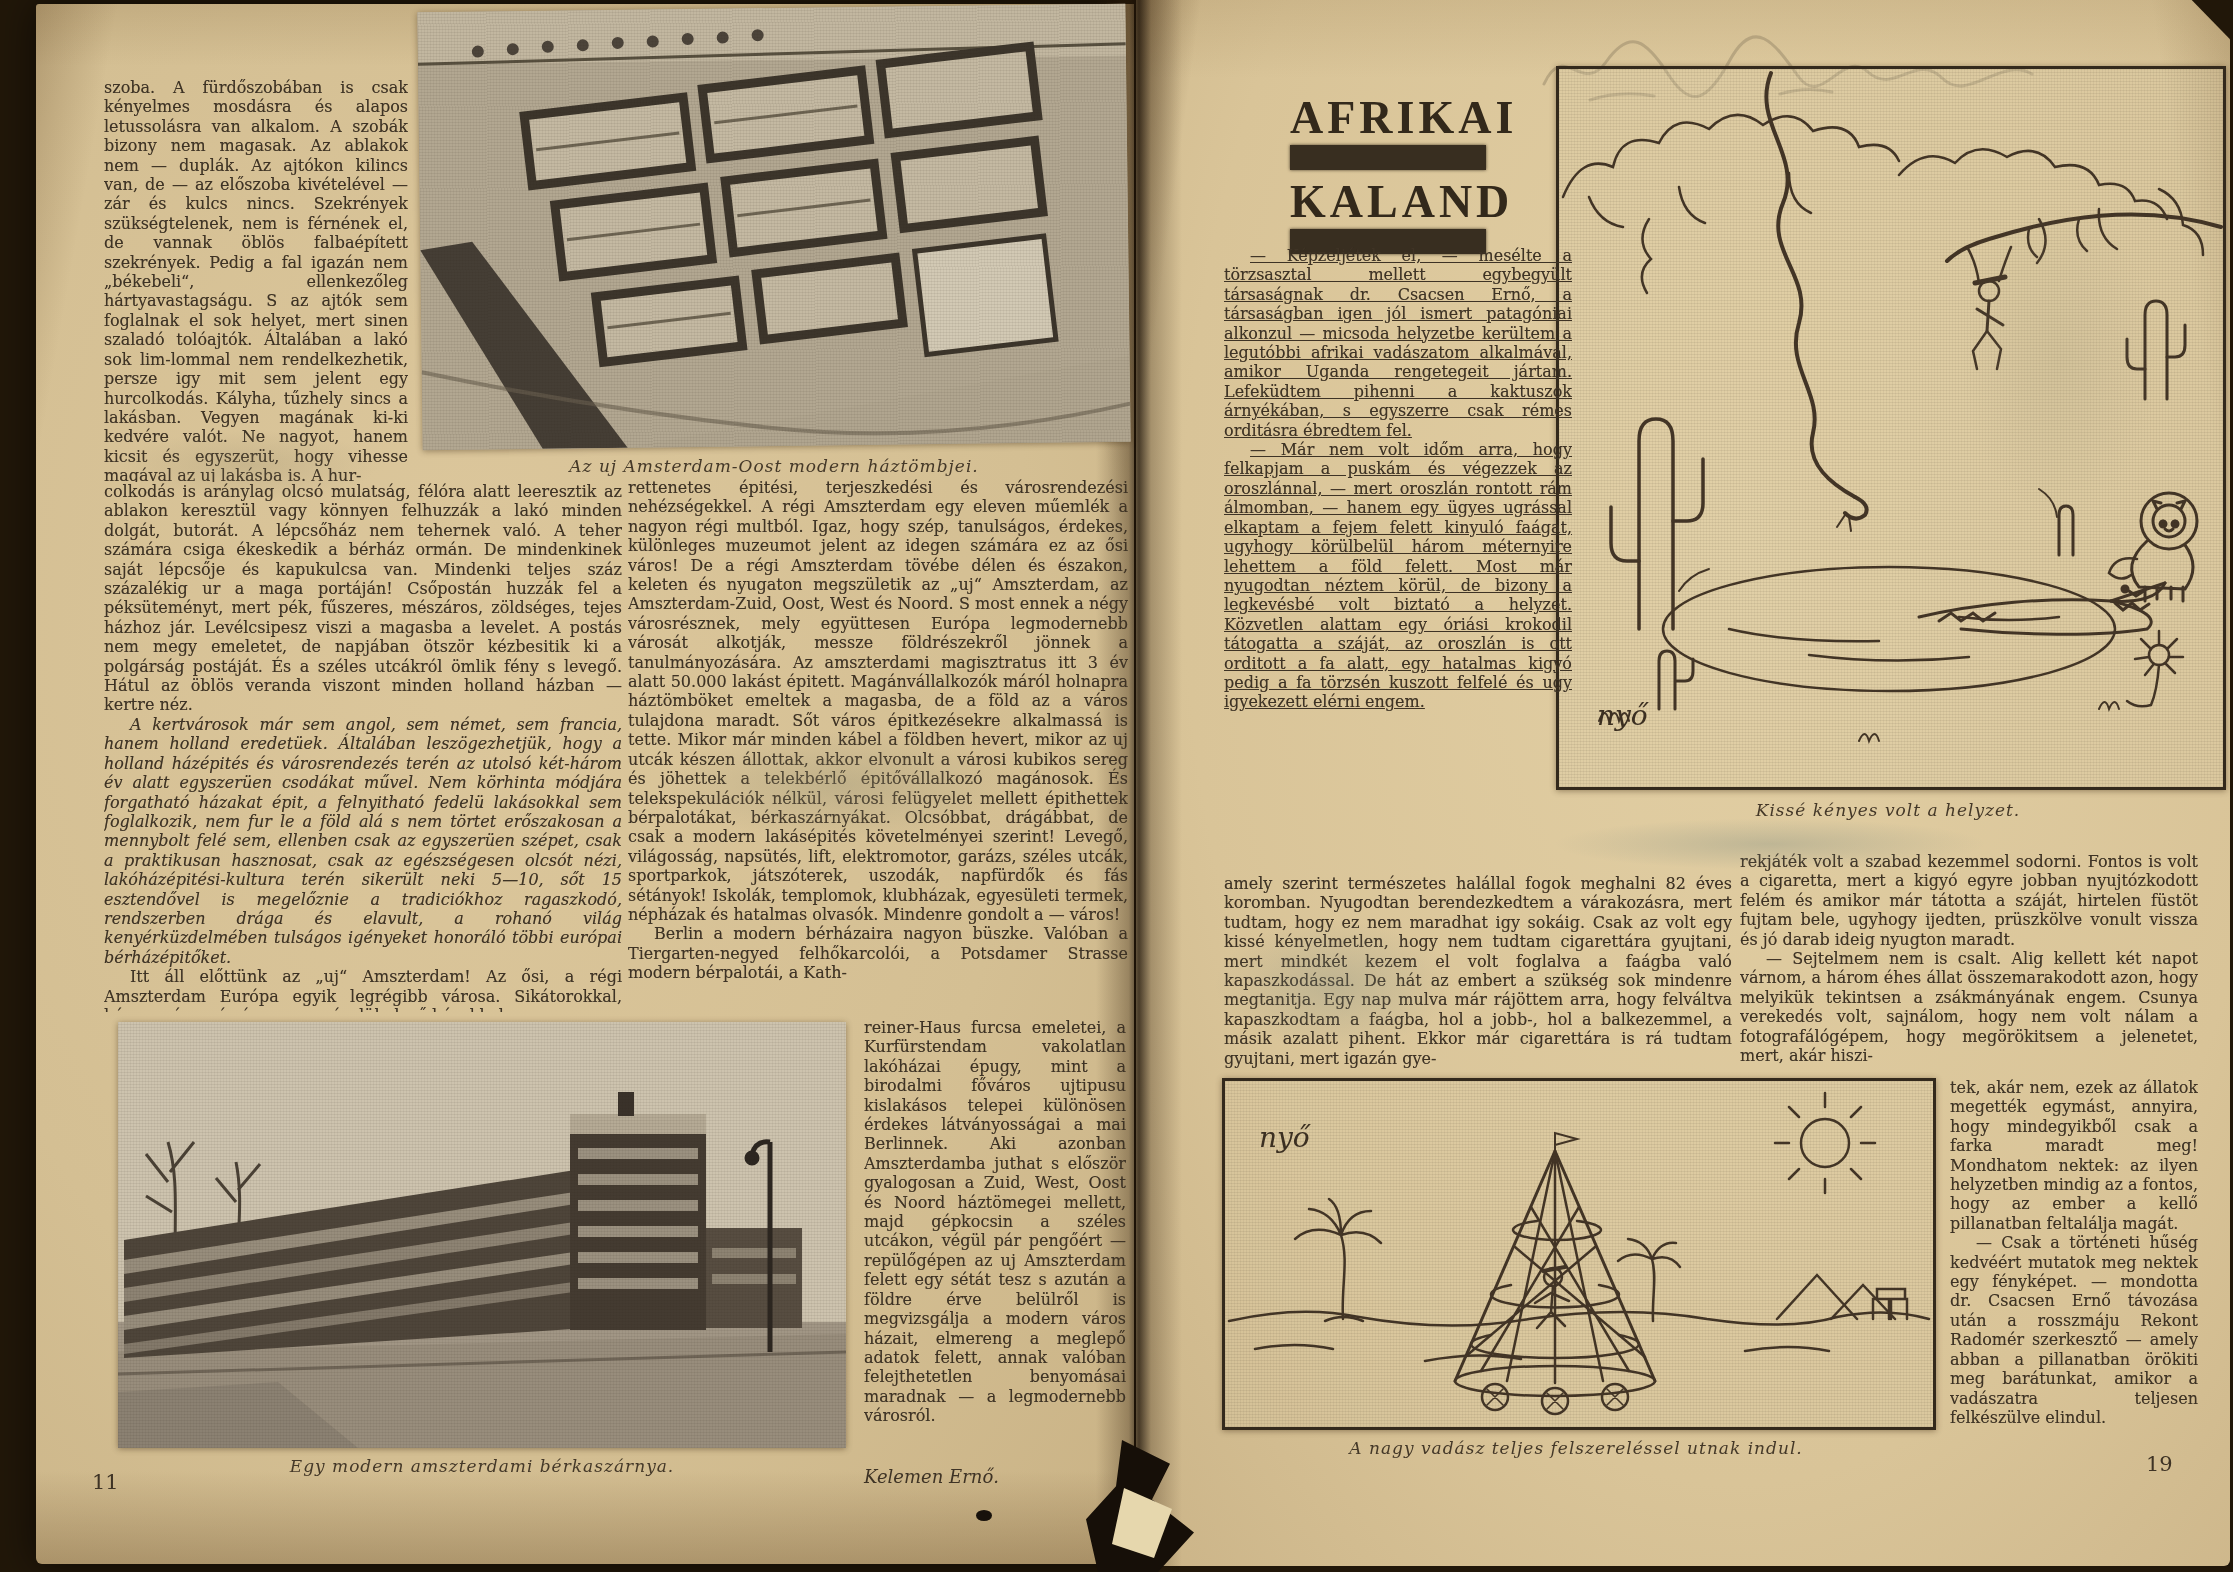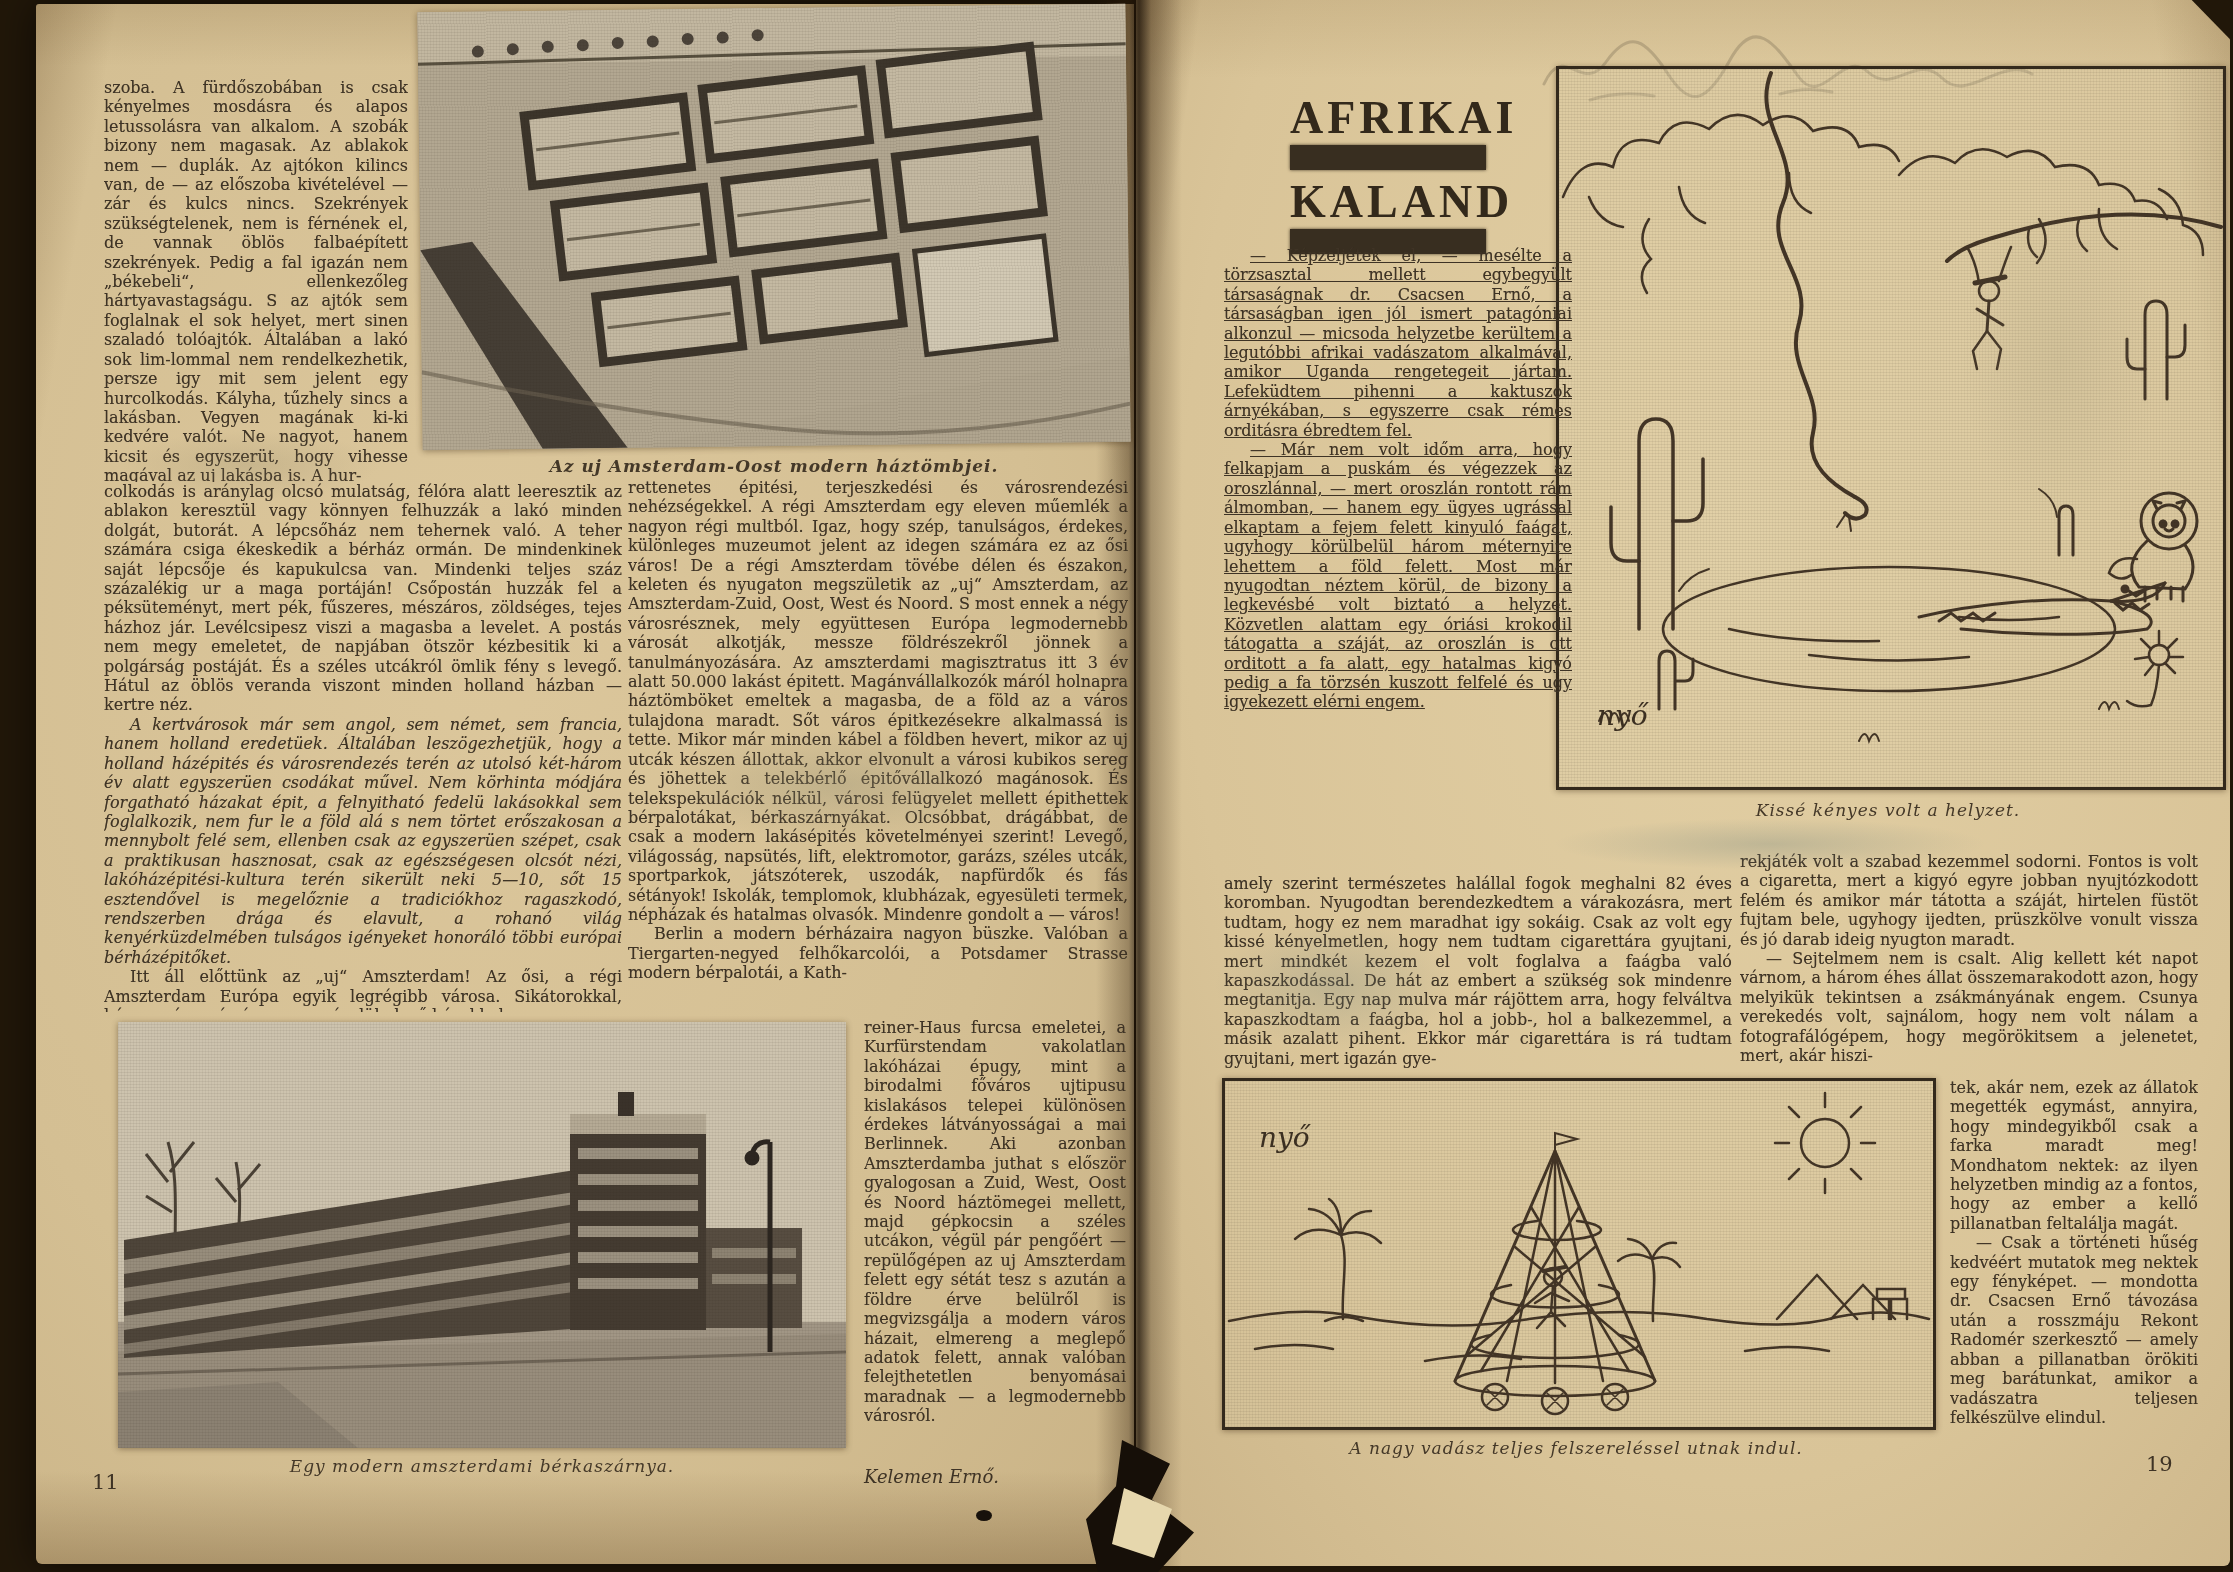--- a/index.html
+++ b/index.html
@@ -86,21 +86,21 @@
           <line x1="128" y1="115" x2="272" y2="115"></line>
             <line x1="308" y1="109" x2="452" y2="109"></line>
           <line x1="148" y1="208" x2="282" y2="208"></line>
             <line x1="320" y1="204" x2="454" y2="204"></line>
           <line x1="178" y1="300" x2="302" y2="300"></line>
         </g>
       </g>
       <path d="M0,360 Q180,400 350,420 T708,400" stroke="#6a6150" stroke-width="4" fill="none" opacity=".6"></path>
     </svg>
   </div>
-  <div class="abs caption" style="left:420px;top:456px;width:708px;font-weight:bold;">Az uj Amsterdam-Oost modern háztömbjei.</div>
+  <div class="abs caption" style="left:420px;top:456px;width:708px;">Az uj Amsterdam-Oost modern háztömbjei.</div>
 
   <div class="abs par" style="left:104px;top:78px;width:304px;height:404px;">
     <p class="cont">szoba. A fürdőszobában is csak kényelmes mosdásra és alapos letussolásra van alkalom. A szobák bizony nem magasak. Az ablakok nem — duplák. Az ajtókon kilincs van, de — az előszoba kivételével — zár és kulcs nincs. Szekrények szükségtelenek, nem is férnének el, de vannak öblös falbaépített szekrények. Pedig a fal igazán nem „békebeli“, ellenkezőleg hártyavastagságu. S az ajtók sem foglalnak el sok helyet, mert sinen szaladó tolóajtók. Általában a lakó sok lim-lommal nem rendelkezhetik, persze igy mit sem jelent egy hurcolkodás. Kályha, tűzhely sincs a lakásban. Vegyen magának ki-ki kedvére valót. Ne nagyot, hanem kicsit és egyszerüt, hogy vihesse magával az uj lakásba is. A hur-</p>
   </div>
 
   <div class="abs par" style="left:104px;top:482px;width:518px;height:530px;">
     <p class="cont">colkodás is aránylag olcsó mulatság, félóra alatt leeresztik az ablakon keresztül vagy könnyen felhuzzák a lakó minden dolgát, butorát. A lépcsőház nem tehernek való. A teher számára csiga ékeskedik a bérház ormán. De mindenkinek saját lépcsője és kapukulcsa van. Mindenki teljes száz százalékig ur a maga portáján! Csőpostán huzzák fel a péksüteményt, mert pék, fűszeres, mészáros, zöldséges, tejes házhoz jár. Levélcsipesz viszi a magasba a levelet. A postás nem megy emeletet, de napjában ötször kézbesitik ki a polgárság postáját. És a széles utcákról ömlik fény s levegő. Hátul az öblös veranda viszont minden holland házban — kertre néz.</p>
     <p class="ital">A kertvárosok már sem angol, sem német, sem francia, hanem holland eredetüek. Általában leszögezhetjük, hogy a holland házépités és városrendezés terén az utolsó két-három év alatt egyszerüen csodákat művel. Nem körhinta módjára forgatható házakat épit, a felnyitható fedelü lakásokkal sem foglalkozik, nem fur le a föld alá s nem törtet erőszakosan a mennybolt felé sem, ellenben csak az egyszerüen szépet, csak a praktikusan hasznosat, csak az egészségesen olcsót nézi, lakóházépitési-kultura terén sikerült neki 5—10, sőt 15 esztendővel is megelőznie a tradiciókhoz ragaszkodó, rendszerben drága és elavult, a rohanó világ kenyérküzdelmében tulságos igényeket honoráló többi európai bérházépitőket.</p>
     <p>Itt áll előttünk az „uj“ Amszterdam! Az ősi, a régi Amszterdam Európa egyik legrégibb városa. Sikátorokkal, három-négyszáz éves, ma már düledező házakkal,</p>
   </div>

